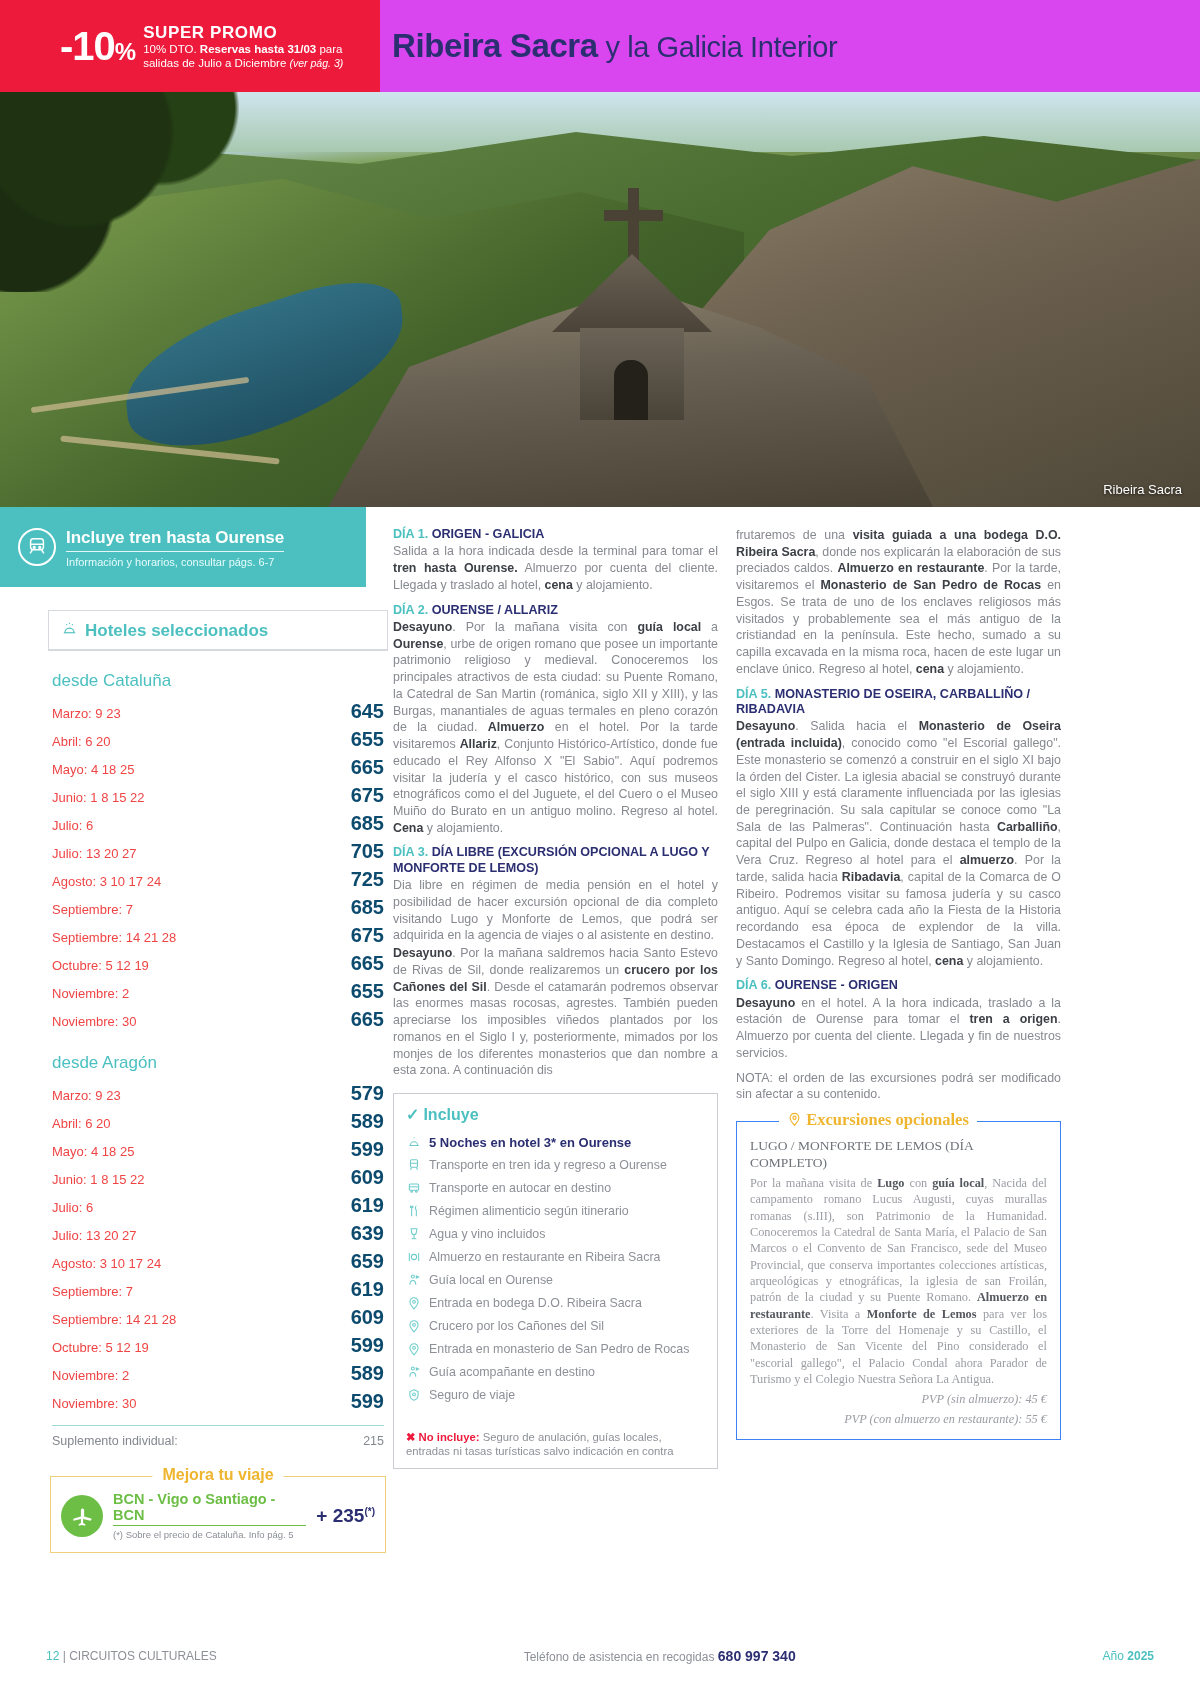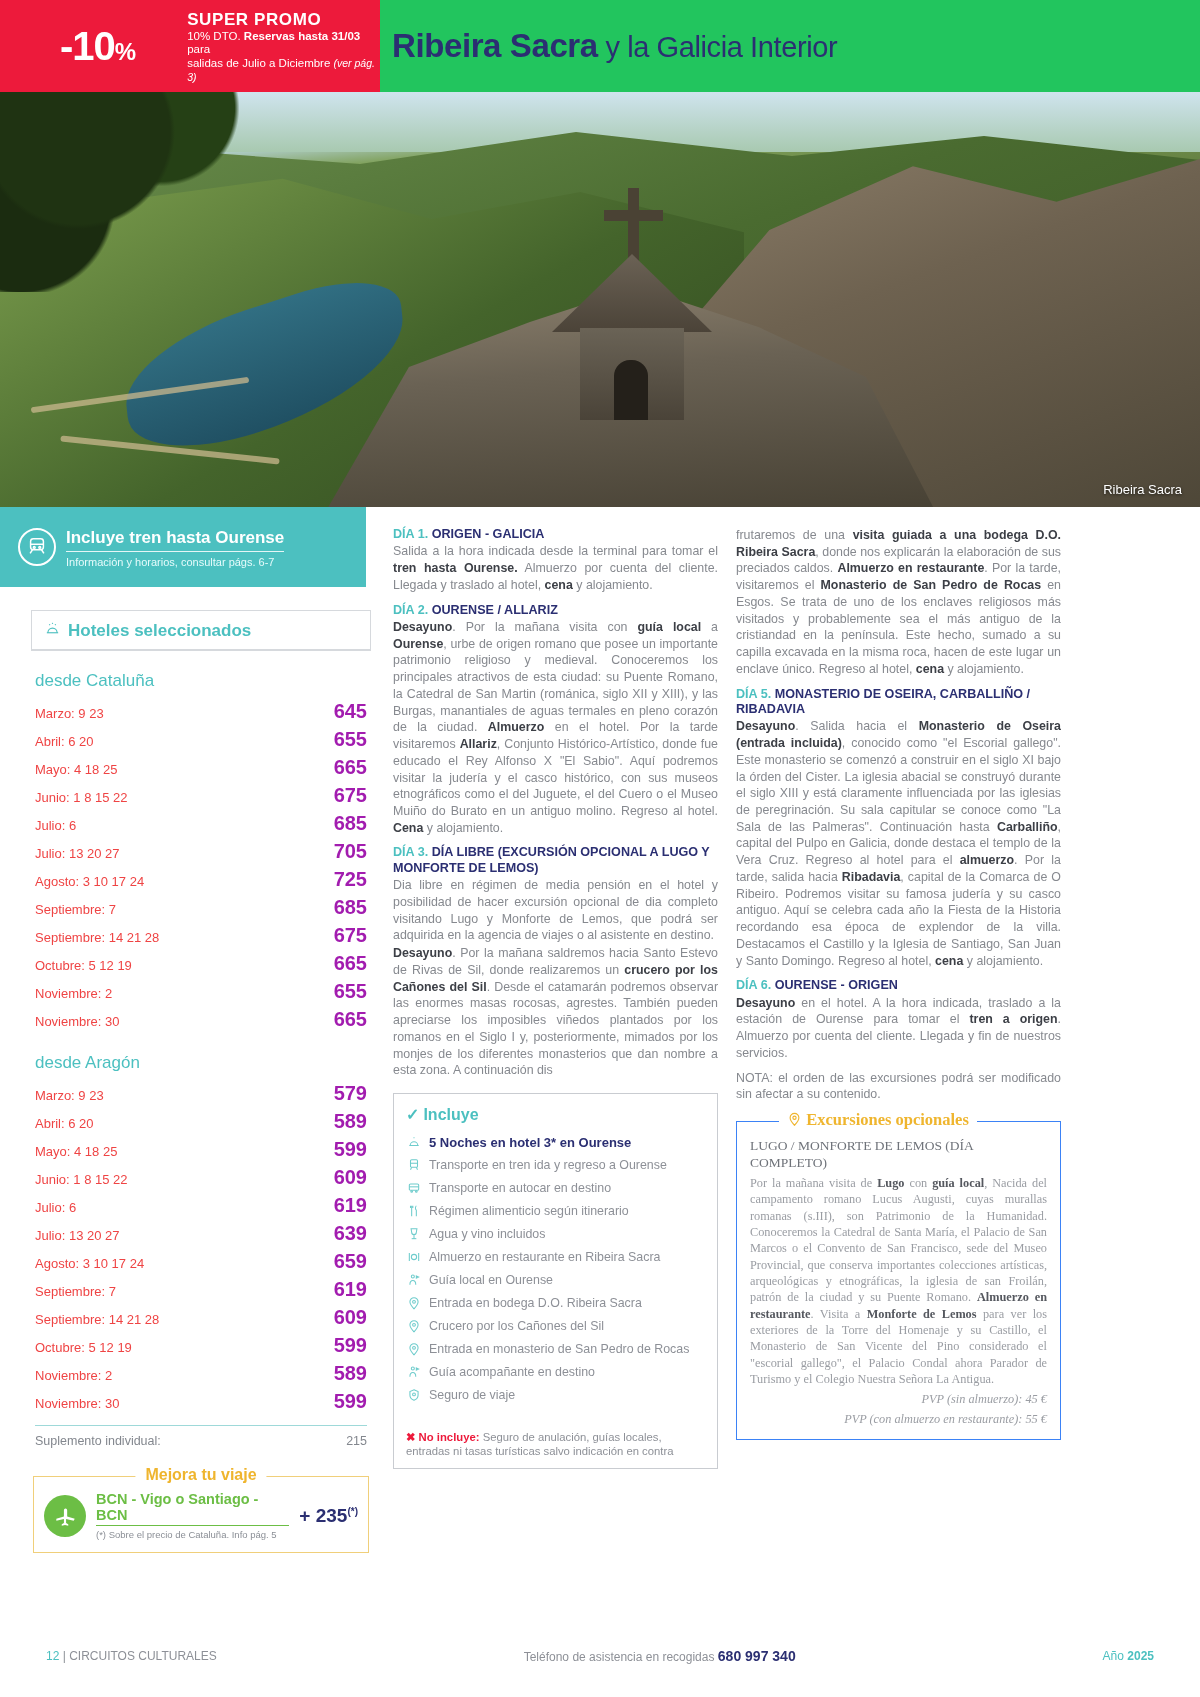--- a/index.html
+++ b/index.html
@@ -14,30 +14,30 @@
 
   
   .promo-bar {
     position: absolute; left: 0; top: 0; width: 380px; height: 92px;
     background: #ed1a3b; color: #ffffff;
     display: flex; align-items: center; gap: 8px;
     padding-left: 60px;
   }
   .promo-pct { font-size: 40px; font-weight: bold; letter-spacing: -1px; line-height: 1; white-space: nowrap;}
   .promo-pct .sml { font-size: 24px; }
-  .promo-text { line-height: 1.18; padding-top: 2px; margin-left: 44px; }
+  .promo-text { line-height: 1.18; padding-top: 2px; }
   .promo-title { font-size: 17px; font-weight: bold; letter-spacing: .6px; }
   .promo-sub { font-size: 11.5px; }
   .promo-sub b { font-weight: bold; }
   .promo-sub i { font-style: italic; font-size: 10.5px; }
 
   
   .title-band {
     position: absolute; left: 380px; top: 0; width: 820px; height: 92px;
-    background: #22c55e; display: flex; align-items: center; padding-left: 12px;
+    background: #d946ef; display: flex; align-items: center; padding-left: 12px;
   }
   .title-band h1 { font-size: 33px; color: #2b2f72; font-weight: bold; letter-spacing: -.4px; }
   .title-band h1 .light { font-weight: normal; font-size: 29px; }
 
   
   .hero {
     position: absolute; left: 0; top: 92px; width: 1200px; height: 415px;
     overflow: hidden;
     background: linear-gradient(175deg,#9fd0e4 0%, #bcd9e6 14%, #7fa05a 20%, #50682f 45%, #3c5424 70%, #3a4c20 100%);
   }
@@ -74,21 +74,21 @@
   .hero-foliage { position:absolute; left:0; top:0; width:260px; height:200px;
      background: radial-gradient(circle at 30% 20%, #1f3312 0 38%, transparent 40%),
                  radial-gradient(circle at 62% 8%, #254015 0 30%, transparent 32%),
                  radial-gradient(circle at 8% 55%, #1b2c10 0 34%, transparent 36%); }
   .hero-caption {
     position: absolute; right: 18px; bottom: 10px; color:#ffffff;
     font-size: 13px; text-shadow: 0 1px 3px rgba(0,0,0,.7);
   }
 
   
-  .col-left  { position: absolute; left: 31px;  top: 507px; width: 340px; }
+  .col-left  { position: absolute; left: 48px;  top: 507px; width: 340px; }
   .col-mid   { position: absolute; left: 393px; top: 527px; width: 325px; }
   .col-right { position: absolute; left: 736px; top: 527px; width: 325px; }
 
   
   .train-band {
     position: absolute; left: 0; top: 507px; width: 366px; height: 80px;
     background: #4cc0c0; color: #ffffff; display: flex; align-items: center; padding-left: 18px; gap: 10px;
   }
   .train-ico {
     width: 38px; height: 38px; border-radius: 50%; border: 2px solid #ffffff;
@@ -102,21 +102,21 @@
   
   .hotels-box { margin-top: 103px; border: 1px solid #d6d9dd; }
   .hotels-head { display: flex; align-items: center; gap: 7px; padding: 9px 12px 8px; border-bottom: 1px solid #d6d9dd;}
   .hotels-head .h { font-size: 17px; font-weight: bold; color: #4cc0c0; }
   .hotels-item { font-size: 13px; color: #6e7279; padding: 7px 12px; }
 
   
   .region { color: #4cc0c0; font-size: 17px; margin: 20px 0 6px 4px; }
   .prow { display: flex; align-items: baseline; justify-content: space-between; padding: 2.5px 4px; }
   .pdate { font-size: 13px; color: #ef4444; }
-  .pprice { font-size: 20px; font-weight: bold; color: #a21caf; }
+  .pprice { font-size: 20px; font-weight: bold; color: #0c4a6e; }
   .supl-sep { border-top: 1px solid #9ed9d9; margin: 10px 4px 0; }
   .supl { display: flex; justify-content: space-between; padding: 8px 4px 0; font-size: 12.5px; color: #83878e; }
 
   
   .mejora {
     position: relative; margin: 28px 2px 0; border: 1px solid #f0cf7a; padding: 14px 10px 12px;
   }
   .mejora-legend {
     position: absolute; top: -11px; left: 50%; transform: translateX(-50%);
     background: #ffffff; padding: 0 10px; color: #efb52e; font-weight: bold; font-size: 16px; white-space: nowrap;

